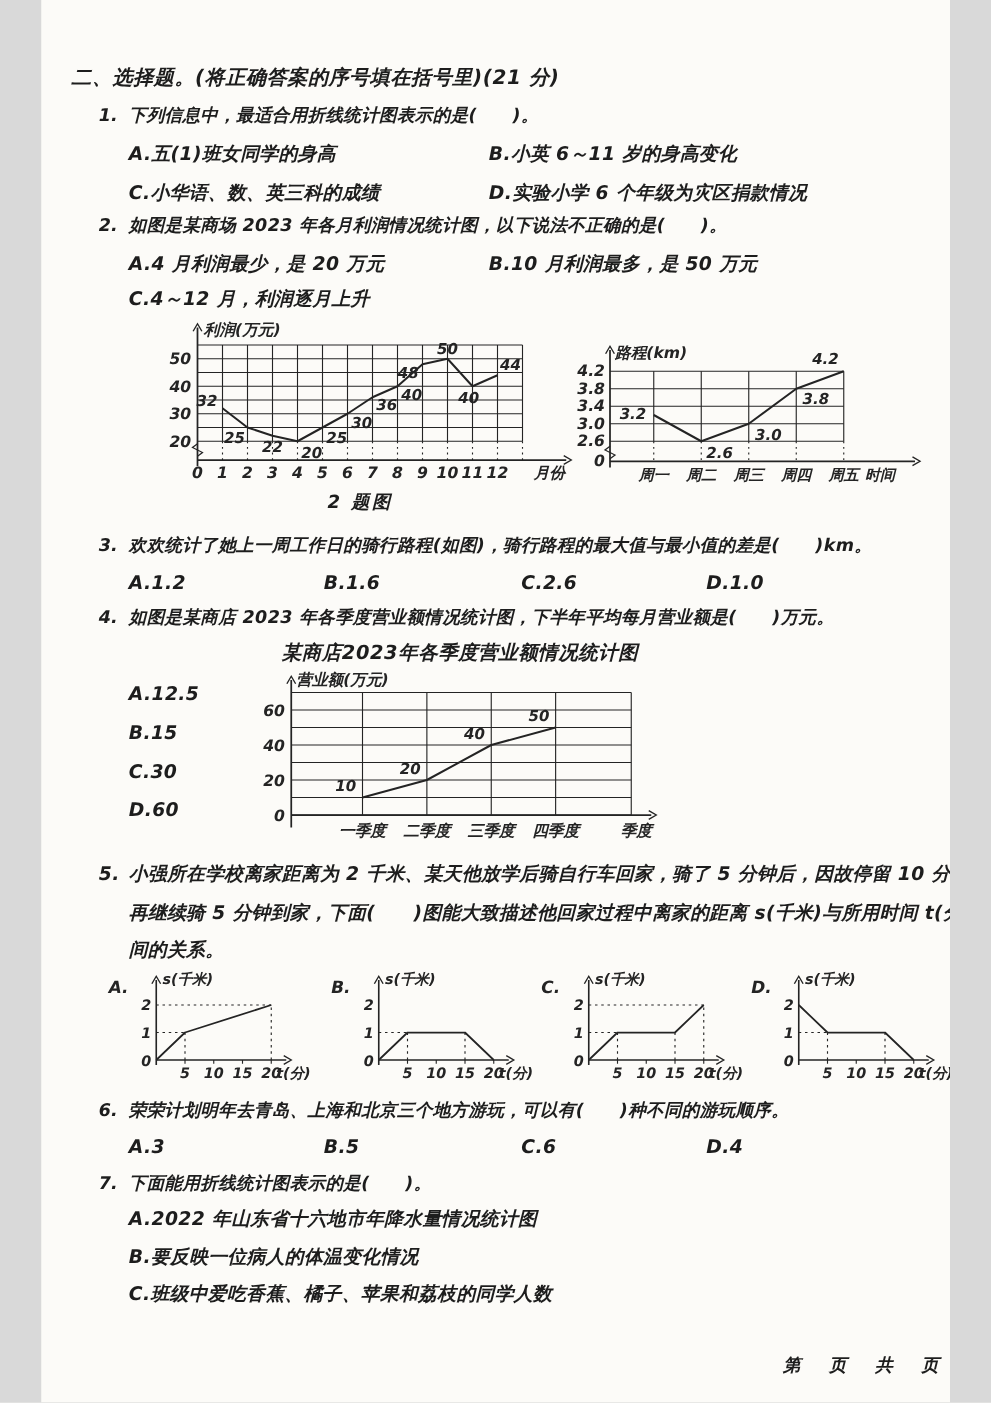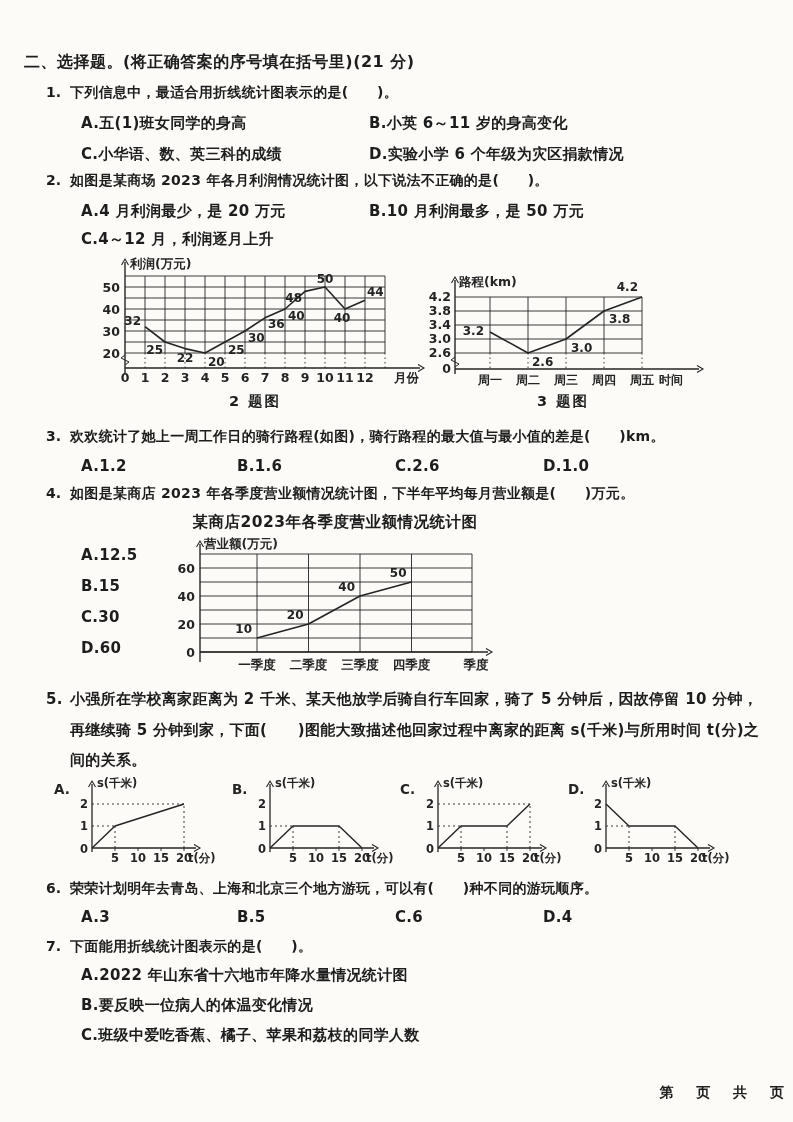--- a/index.html
+++ b/index.html
@@ -1,25 +1,26 @@
 <!DOCTYPE html>
 <html><head>
 <meta charset="utf-8">
 <style>
   html,body{margin:0;padding:0;background:#d9d9d9;}
   .sheet{
-    position:relative;width:793px;height:1122px;margin:0 auto;
+    position:relative;width:727px;height:1122px;margin:0 auto;
     background:#fcfbf8;color:#1d1d1d;overflow:hidden;
     font-family:"DejaVu Sans","Liberation Sans",sans-serif;
+    font-style:italic;
   }
   .sec-title{position:absolute;left:24px;top:52px;font-size:16px;font-weight:700;letter-spacing:.5px;white-space:nowrap;}
   .qline{position:absolute;left:46px;font-size:14px;white-space:nowrap;}
   .qline .qnum{font-weight:700;}
   .qline .qtext{font-weight:600;margin-left:9px;letter-spacing:.3px;}
-  .opt{position:absolute;font-size:15px;font-weight:600;white-space:nowrap;letter-spacing:.3px;margin-left:11px;}
+  .opt{position:absolute;font-size:15px;font-weight:600;white-space:nowrap;letter-spacing:.3px;}
   .caption{position:absolute;font-size:14.5px;font-weight:700;text-align:center;letter-spacing:2px;}
   .chart-title{position:absolute;font-size:15.5px;font-weight:700;text-align:center;letter-spacing:.5px;}
   .qpara{position:absolute;left:46px;width:716px;font-size:15px;font-weight:600;line-height:30.5px;padding-left:24px;box-sizing:border-box;letter-spacing:.3px;}
   .qpara .qnum{position:absolute;left:0;top:0;font-weight:700;}
   .footer{position:absolute;left:0;top:1084px;width:100%;text-align:right;font-size:14px;font-weight:600;letter-spacing:9px;}
   svg{position:absolute;overflow:visible;font-family:"DejaVu Sans","Liberation Sans",sans-serif;}
 </style>
 </head>
 <body>
 
@@ -151,21 +152,20 @@
       <text x="221" y="112" text-anchor="middle" font-size="12" font-weight="700" fill="#242424">周五</text>
       <text x="238" y="112" text-anchor="start" font-size="12" font-weight="700" fill="#242424">时间</text>
       <text x="38" y="14" text-anchor="start" font-size="12.5" font-weight="700" fill="#242424">路程(km)</text>
       <polyline points="69,60 107,81 145,67 183,39.000000000000014 221,25" fill="none" stroke="#242424" stroke-width="1.6" stroke-linejoin="round"></polyline>
       <text x="63" y="63" text-anchor="end" font-size="12" font-weight="600" fill="#242424">3.2</text>
       <text x="111" y="94" text-anchor="start" font-size="12" font-weight="600" fill="#242424">2.6</text>
       <text x="150" y="80" text-anchor="start" font-size="12" font-weight="600" fill="#242424">3.0</text>
       <text x="188" y="51.000000000000014" text-anchor="start" font-size="12" font-weight="600" fill="#242424">3.8</text>
       <text x="217" y="19" text-anchor="end" font-size="12" font-weight="600" fill="#242424">4.2</text>
     </svg>
-  <div class="caption" style="left:448px;top:392px;width:230px">3 题图</div>
 
   <div class="qline" style="top:428px">
     <span class="qnum">3.</span><span class="qtext">欢欢统计了她上一周工作日的骑行路程(如图)，骑行路程的最大值与最小值的差是(　　)km。</span>
   </div>
   <div class="opt" style="left:70px;top:457px">A.1.2</div>
   <div class="opt" style="left:226px;top:457px">B.1.6</div>
   <div class="opt" style="left:384px;top:457px">C.2.6</div>
   <div class="opt" style="left:532px;top:457px">D.1.0</div>
 
   <div class="qline" style="top:485px">

